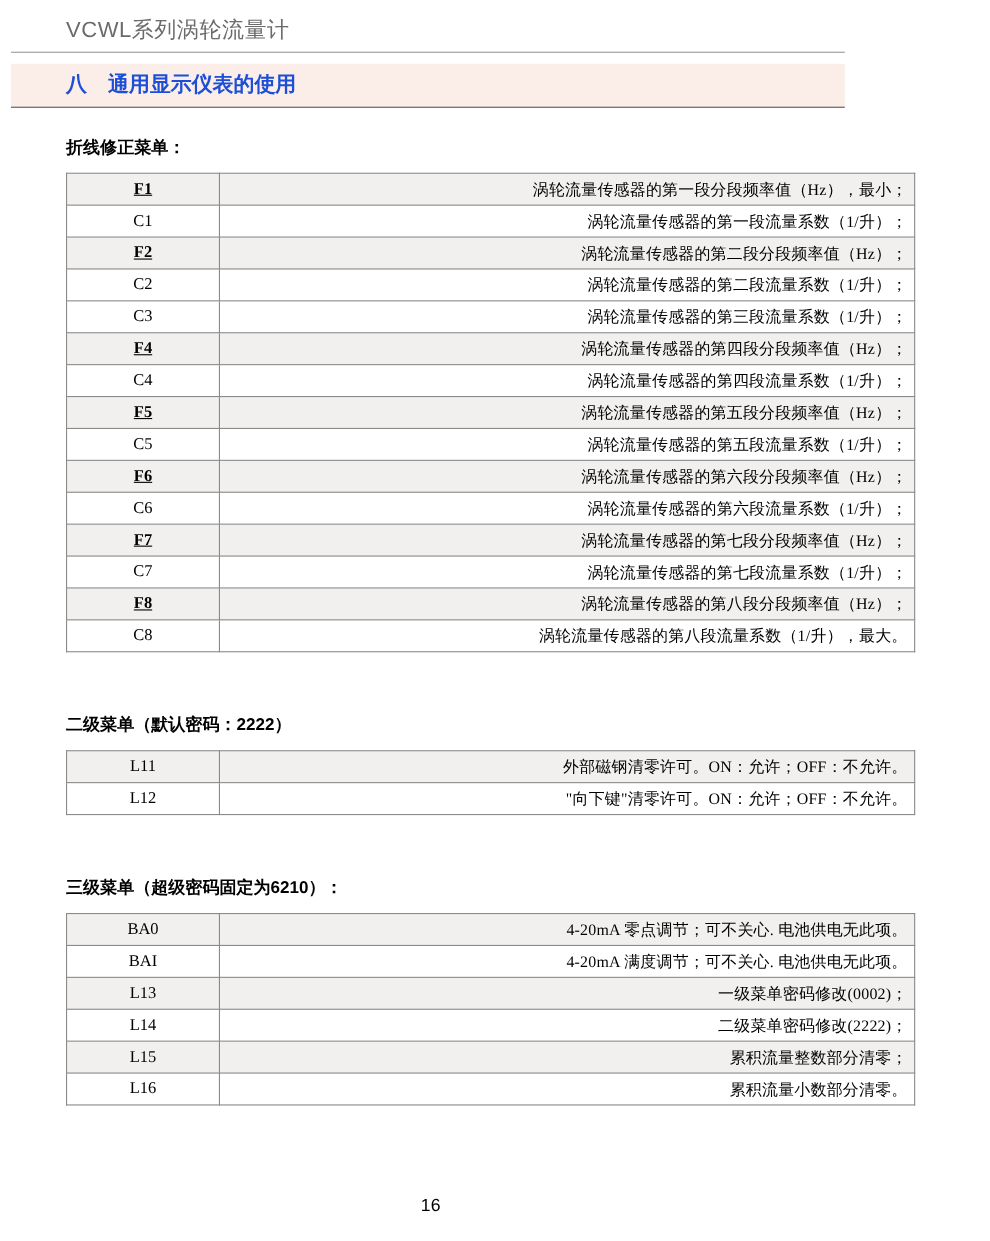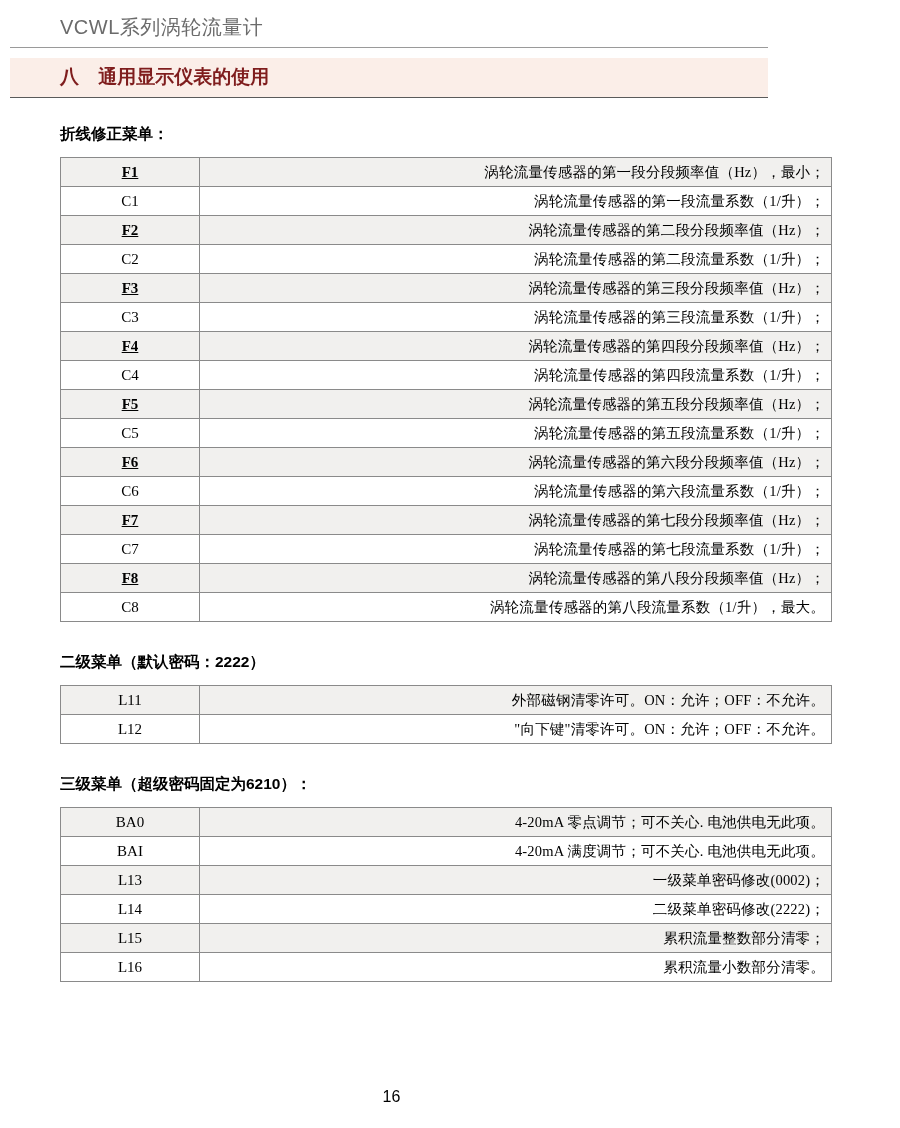--- a/index.html
+++ b/index.html
@@ -33,36 +33,36 @@
     margin: 0 -45px 0 -50px;
     padding-left: 50px;
   }
   .chapter-bar {
     margin: 10px -45px 0 -50px;
     background: #fbeee8;
     padding: 6px 50px 7px 50px;
     font-family: "Liberation Sans", sans-serif;
     font-weight: bold;
     font-size: 19px;
-    color: #7f1d1d;
+    color: #1d4ed8;
     border-bottom: 1px solid #5a5a5a;
   }
   .chapter-bar .num {
     margin-right: 14px;
   }
   
   .sec-title {
     font-family: "Liberation Sans", sans-serif;
     font-weight: bold;
     font-size: 15.5px;
     margin: 26px 0 12px 0;
     color: #000;
   }
   .sec-title.spaced {
-    margin-top: 30px;
+    margin-top: 56px;
   }
   
   table.menu {
     border-collapse: collapse;
     width: 772px;
     table-layout: fixed;
     border: 1px solid #555;
   }
   table.menu td {
     border: 1px solid #8a8a8a;
@@ -130,24 +130,20 @@
           <td class="desc">涡轮流量传感器的第一段流量系数（1/升）；</td>
         </tr>
         <tr class="shade">
           <td class="code bold">F2</td>
           <td class="desc">涡轮流量传感器的第二段分段频率值（Hz）；</td>
         </tr>
         <tr class="plain">
           <td class="code">C2</td>
           <td class="desc">涡轮流量传感器的第二段流量系数（1/升）；</td>
         </tr>
-        <tr class="shade">
-          <td class="code bold">F3</td>
-          <td class="desc">涡轮流量传感器的第三段分段频率值（Hz）；</td>
-        </tr>
         <tr class="plain">
           <td class="code">C3</td>
           <td class="desc">涡轮流量传感器的第三段流量系数（1/升）；</td>
         </tr>
         <tr class="shade">
           <td class="code bold">F4</td>
           <td class="desc">涡轮流量传感器的第四段分段频率值（Hz）；</td>
         </tr>
         <tr class="plain">
           <td class="code">C4</td>

